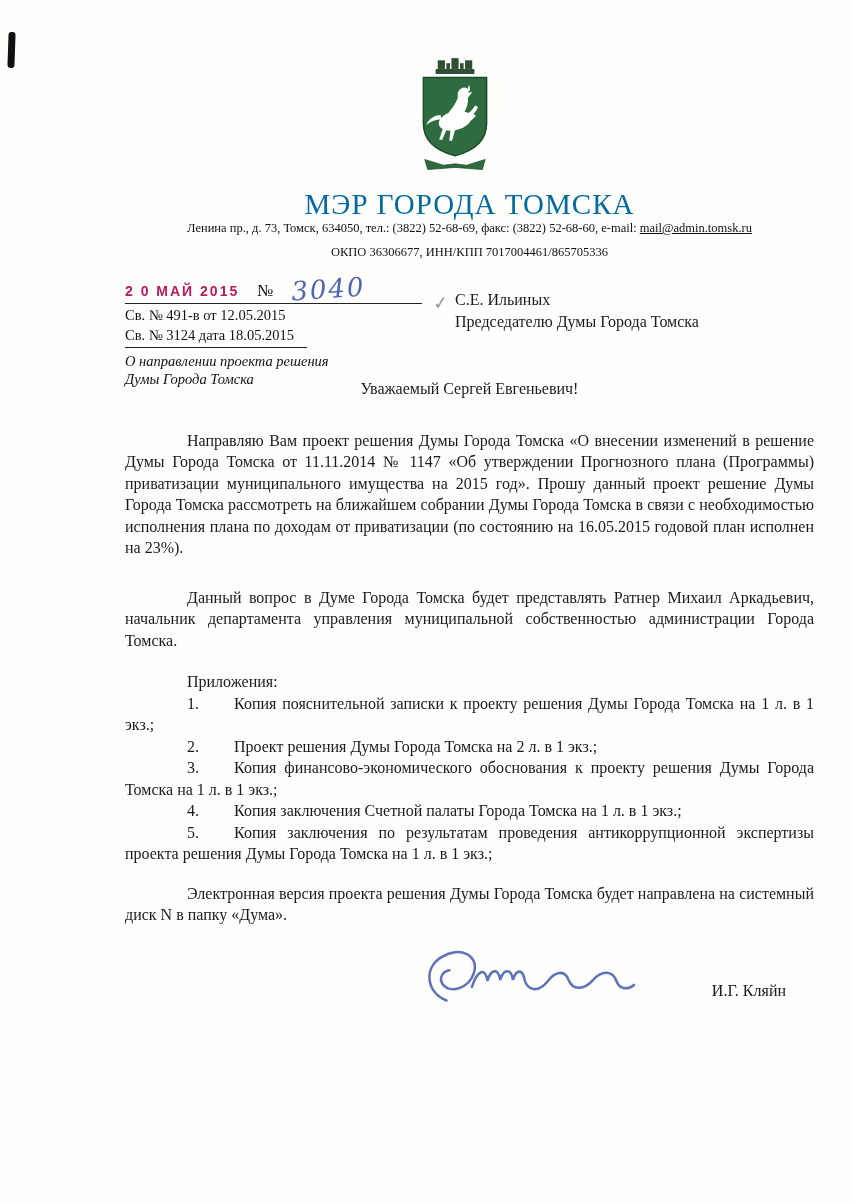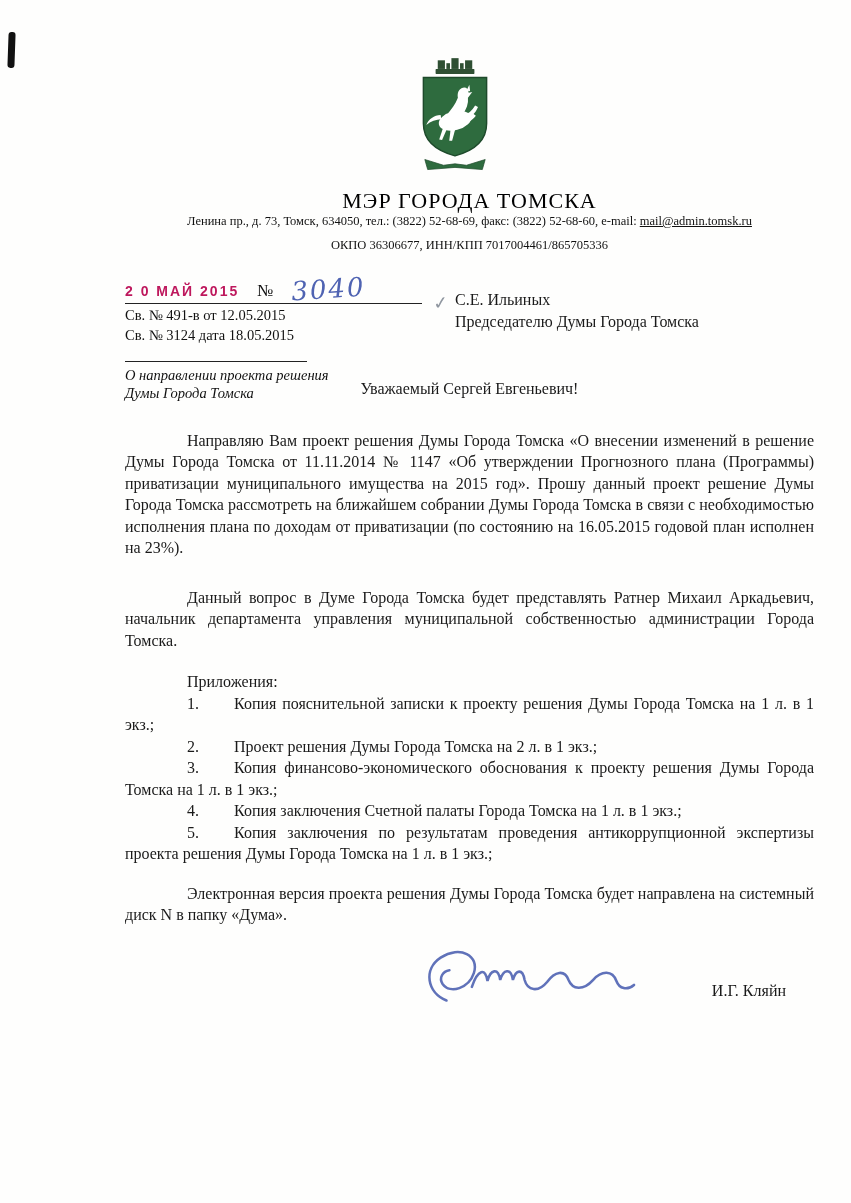--- a/index.html
+++ b/index.html
@@ -21,21 +21,21 @@
     transform:rotate(2deg);
   }
   
   .crest { position:absolute; left:419px; top:56px; width:72px; }
   .crest svg { display:block; width:72px; height:115px; }
   
   .org-header {
     position:absolute; left:125px; right:37px; top:188px;
     text-align:center;
   }
-  .org-title { font-size:22px; letter-spacing:1px; color:#000000;font-family:Liberation Serif, serif; }
+  .org-title { font-size:29px; letter-spacing:1px; color:#0369a1;font-family:Liberation Serif, serif; }
   .org-address { font-size:12.5px; color:#111; }
   .org-address a { color:#111; text-decoration:underline; }
   .org-codes { margin-top:9px; font-size:12.5px; color:#111; }
   
   .meta-left { position:absolute; left:125px; top:274px; width:297px; }
   .date-row {
     display:flex; align-items:flex-end; gap:18px;
     height:30px; padding-bottom:2px;
     border-bottom:1.5px solid #222;
   }
@@ -46,21 +46,21 @@
     white-space:nowrap;
   }
   .num-label { font-size:17px; color:#111; }
   .num-value {
     font-family:"DejaVu Serif", serif;
     font-style:italic; font-size:26px; color:#4f63b2;
     transform:rotate(-4deg) translateY(3px);
     letter-spacing:2px;
   }
   .ref-line { margin-top:3px; font-size:14.5px; line-height:17px; color:#111; }
-  .ref-line.underlined { width:182px; padding-bottom:17px; border-bottom:1.5px solid #222; }
+  .ref-line.underlined { width:182px; padding-bottom:3px; border-bottom:1.5px solid #222; }
   .subject { margin-top:5px; font-style:italic; font-size:14.5px; line-height:17.5px; color:#111; }
   
   .check-mark {
     position:absolute; left:433px; top:292px;
     color:#9097a0; font-size:18px; transform:rotate(-6deg);
     font-family:"DejaVu Sans", sans-serif;
   }
   .recipient { position:absolute; left:455px; top:289px; font-size:16px; line-height:22px; }
   
   .letter-body {

